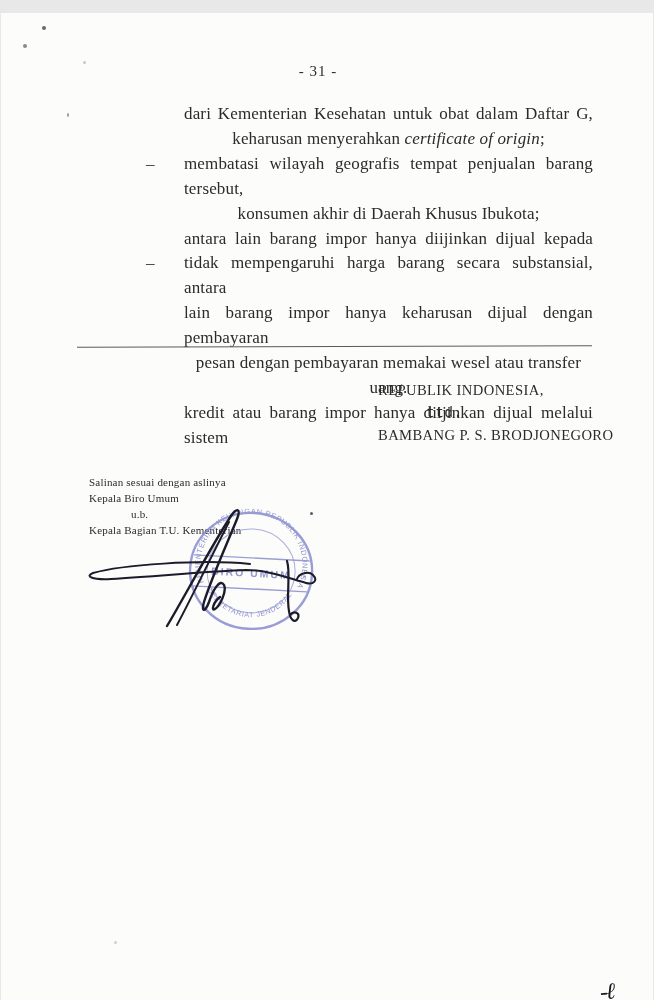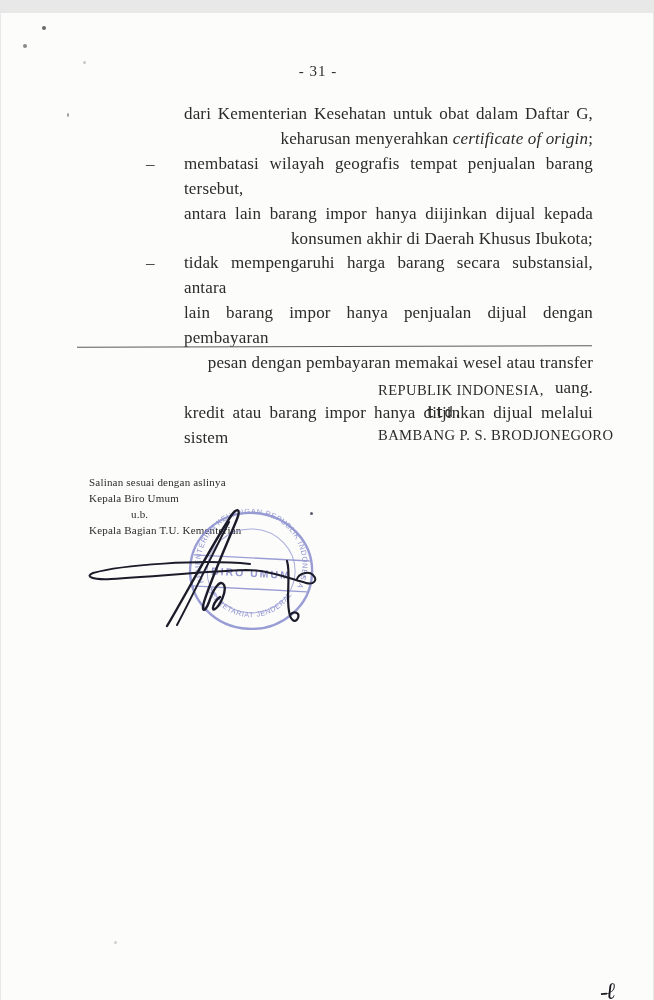--- a/index.html
+++ b/index.html
@@ -18,21 +18,21 @@
     position: absolute; top: 50px; left: 0; width: 634px;
     text-align: center;
     font-size: 15px; letter-spacing: 1px;
   }
 
   
   #body-block {
     position: absolute; top: 89px; left: 183px; width: 409px;
     font-size: 17px; line-height: 24.9px; letter-spacing: 0.15px;
   }
-  .bline { position: relative; text-align: right; }
+  .bline { position: relative; text-align: center; }
   .bline.just { text-align: justify; text-align-last: justify; }
   .bline .d {
     position: absolute; left: -38px; top: 0;
   }
   .bline i { font-style: italic; }
 
   
   #divider {
     position: absolute; top: 333px; left: 76px; width: 515px; height: 0;
     border-top: 1.4px solid #5a5a5a;
@@ -103,24 +103,24 @@
 <body>
 
 <div id="page">
 
   <div id="page-number">- 31 -</div>
 
   <div id="body-block">
     <div class="bline just">dari Kementerian Kesehatan untuk obat dalam Daftar G,</div>
     <div class="bline"><span>keharusan menyerahkan </span><i>certificate of origin</i><span>;</span></div>
     <div class="bline just"><span class="d">–</span><span>membatasi wilayah geografis tempat penjualan barang tersebut,</span></div>
+    <div class="bline">konsumen akhir di Daerah Khusus Ibukota;</div>
     <div class="bline just">antara lain barang impor hanya diijinkan dijual kepada</div>
-    <div class="bline">konsumen akhir di Daerah Khusus Ibukota;</div>
     <div class="bline just"><span class="d">–</span><span>tidak mempengaruhi harga barang secara substansial, antara</span></div>
-    <div class="bline just">lain barang impor hanya penjualan dijual dengan pembayaran</div>
+    <div class="bline just">lain barang impor hanya keharusan dijual dengan pembayaran</div>
     <div class="bline">pesan dengan pembayaran memakai wesel atau transfer uang.</div>
     <div class="bline just">kredit atau barang impor hanya diijinkan dijual melalui sistem</div>
   </div>
 
   <div id="divider"></div>
 
   <div id="signatory">
     <div>REPUBLIK INDONESIA,</div>
     <div class="ttd">ttd.</div>
     <div>BAMBANG P. S. BRODJONEGORO</div>

